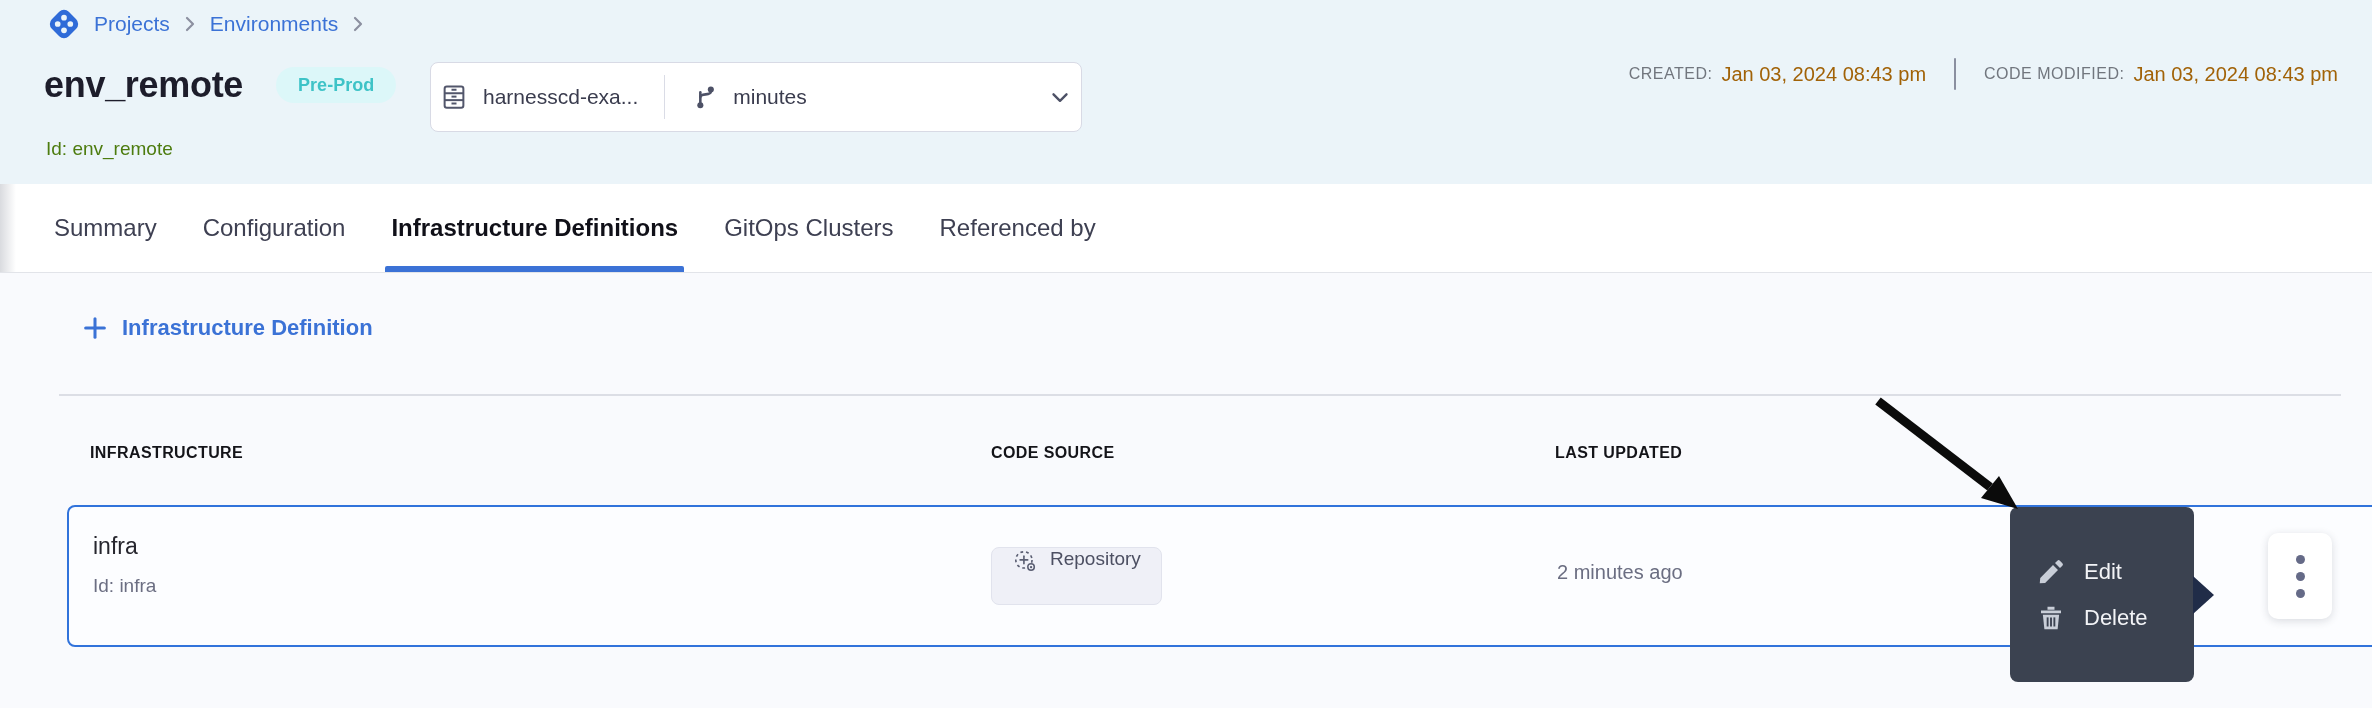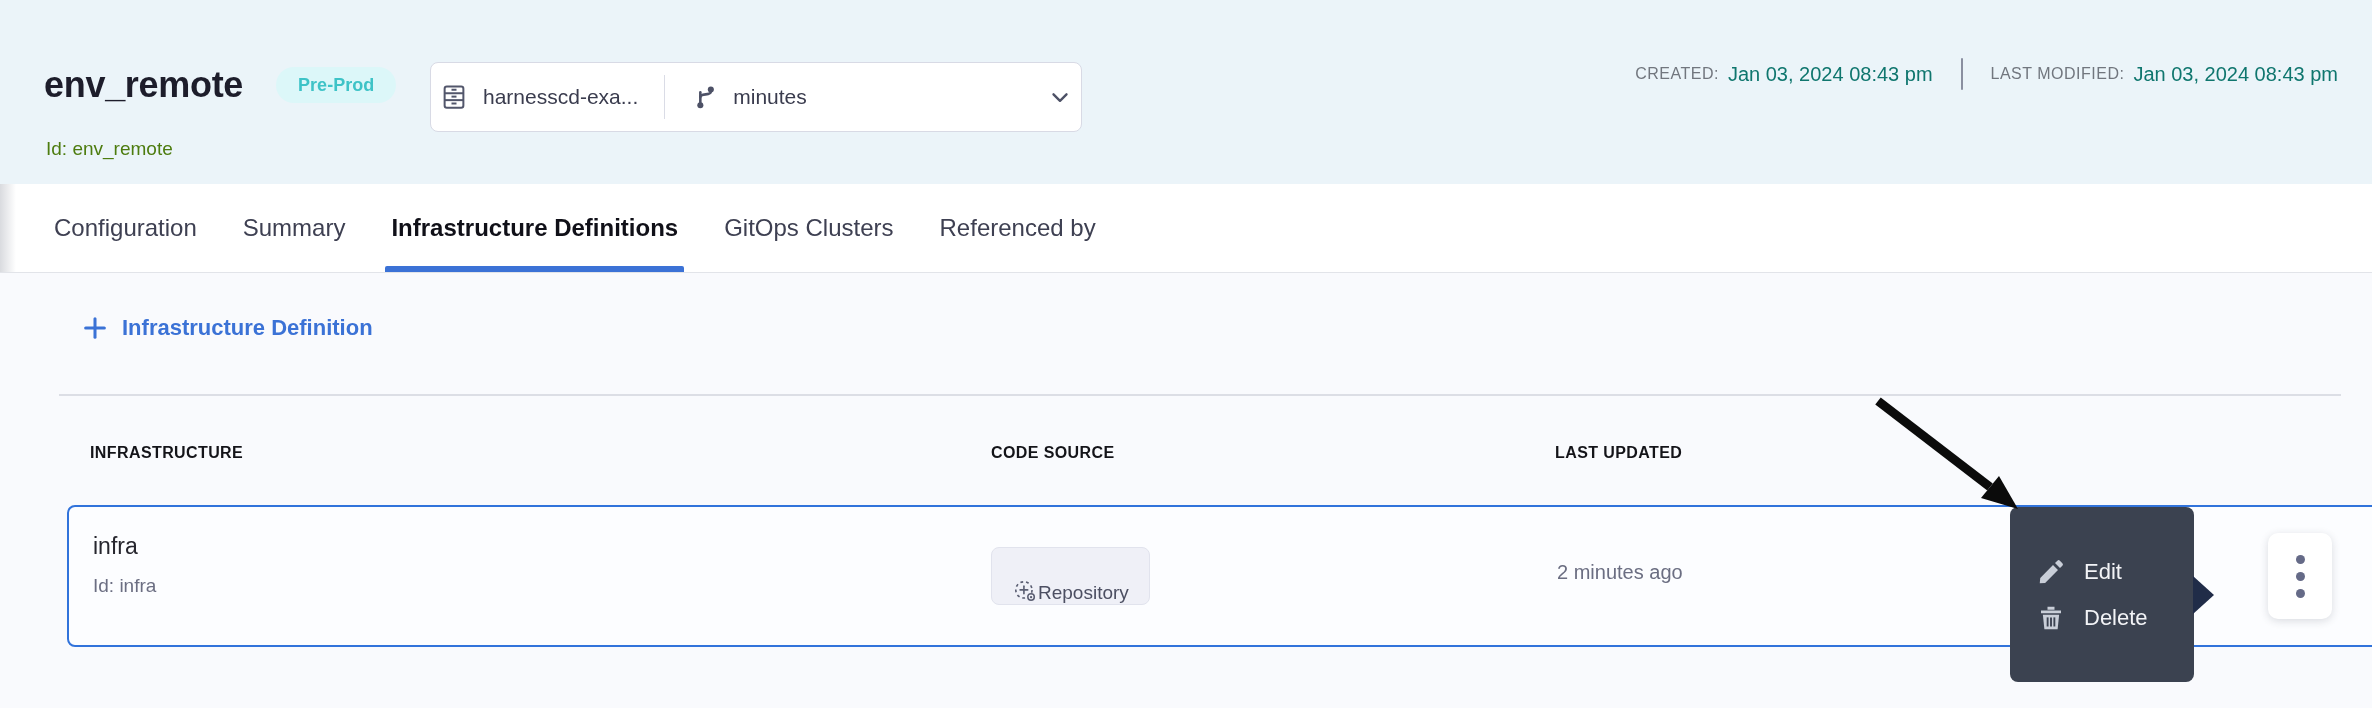--- a/index.html
+++ b/index.html
@@ -23,21 +23,21 @@
                border:1px solid #D8DAE5;border-radius:8px;display:flex;align-items:center;
                padding:0 8px;box-sizing:border-box;cursor:pointer;}
   .repo-select .seg{display:flex;align-items:center;gap:14px;font-size:21px;font-weight:500;color:#3A3C4E;}
   .repo-vsep{width:1px;height:44px;background:#DADCE6;margin:0 26px;}
   .chev-down{margin-left:auto;}
 
   .id-line{position:absolute;left:46px;top:138px;font-size:19px;color:#4d7c0f;}
 
   .meta{position:absolute;right:34px;top:58px;display:flex;align-items:center;}
   .meta-label{font-size:16px;color:#71767E;letter-spacing:.5px;font-weight:400;}
-  .meta-value{font-size:20px;color:#0f766e;font-weight:500;margin-left:9px;white-space:nowrap;}
+  .meta-value{font-size:20px;color:#a16207;font-weight:500;margin-left:9px;white-space:nowrap;}
   .meta-vsep{width:2px;height:32px;background:#8A8FA0;margin:0 28px;border-radius:1px;}
 
   
   .tabbar{position:absolute;top:184px;left:0;right:0;height:89px;background:#FFFFFF;
           border-bottom:1px solid #E2E4E9;display:flex;align-items:stretch;gap:46px;
           padding-left:54px;box-sizing:border-box;}
   .tabbar::before{content:"";position:absolute;left:0;top:0;bottom:0;width:16px;
           background:linear-gradient(90deg,rgba(120,126,140,.28),rgba(120,126,140,0));pointer-events:none;}
   .tab{position:relative;display:flex;align-items:center;font-size:24px;color:#3E4052;cursor:pointer;}
   .tab.active{font-weight:700;color:#101018;}
@@ -51,21 +51,21 @@
   .section-divider{position:absolute;left:24px;right:31px;top:120px;height:2px;background:#DCDEE5;}
 
   .th{position:absolute;top:170px;font-size:16px;font-weight:700;color:#141419;letter-spacing:.4px;}
   .th-infra{left:55px;} .th-code{left:956px;} .th-updated{left:1520px;}
 
   .row-card{position:absolute;left:32px;top:231px;width:2336px;height:142px;background:#FCFDFF;
             border:2px solid #3173DB;border-radius:8px;box-sizing:border-box;cursor:pointer;}
   .cell-name{position:absolute;left:24px;top:26px;}
   .row-name{font-size:23px;font-weight:500;color:#26262E;}
   .row-id{font-size:19px;color:#6B6E82;margin-top:15px;}
-  .code-chip{position:absolute;left:922px;top:40px;height:58px;display:flex;align-items:flex-end;
+  .code-chip{position:absolute;left:922px;top:40px;height:58px;display:flex;align-items:flex-start;gap:12px;
              padding:0 20px;background:#EFF0F7;border:1px solid #E1E3ED;border-radius:8px;
              font-size:19px;font-weight:500;color:#4C4F62;box-sizing:border-box;}
   .row-updated{position:absolute;left:1488px;top:54px;font-size:20px;color:#6B6E82;}
   .more-btn{position:absolute;left:2199px;top:26px;width:64px;height:86px;background:#FFFFFF;
             border-radius:10px;box-shadow:0 2px 8px rgba(40,41,61,.16);display:flex;flex-direction:column;
             align-items:center;justify-content:center;gap:8px;cursor:pointer;}
   .dot{width:9px;height:9px;border-radius:50%;background:#656A87;}
 
   
   .context-menu{position:absolute;left:2010px;top:507px;width:184px;height:175px;background:#3B4250;
@@ -80,20 +80,41 @@
   .annotation{position:absolute;inset:0;z-index:30;pointer-events:none;}
   svg{display:block;}
 </style>
 </head>
 <body>
 
 <div class="page">
 
   <div class="header">
 
+    <div class="breadcrumb">
+      <svg class="project-icon" viewBox="0 0 24 24">
+        <rect x="4" y="4" width="16" height="16" rx="4.5" transform="rotate(45 12 12)" fill="#2F6BD8"></rect>
+        <circle cx="12" cy="7.8" r="1.9" fill="#EBF4F9"></circle>
+          <circle cx="7.8" cy="12" r="1.9" fill="#EBF4F9"></circle>
+        <circle cx="16.2" cy="12" r="1.9" fill="#EBF4F9"></circle>
+          <circle cx="12" cy="16.2" r="1.9" fill="#EBF4F9"></circle>
+      </svg>
+      <span class="crumb-link">Projects</span>
+      <span class="crumb-sep">
+        <svg width="16" height="20" viewBox="0 0 16 20">
+            <polyline points="5,4 11,10 5,16" fill="none" stroke="#8C90A0" stroke-width="2.2" stroke-linecap="round" stroke-linejoin="round"></polyline>
+          </svg>
+      </span>
+      <span class="crumb-link">Environments</span>
+      <span class="crumb-sep">
+        <svg width="16" height="20" viewBox="0 0 16 20">
+            <polyline points="5,4 11,10 5,16" fill="none" stroke="#8C90A0" stroke-width="2.2" stroke-linecap="round" stroke-linejoin="round"></polyline>
+          </svg>
+      </span>
+    </div>
 
     <div class="title-row">
       <span class="page-title">env_remote</span>
       <span class="env-badge">Pre-Prod</span>
     </div>
 
     <div class="repo-select">
       <span class="seg">
         <svg width="30" height="30" viewBox="0 0 24 24">
           <rect x="4.5" y="3.5" width="15" height="17" rx="1.8" fill="none" stroke="#52566B" stroke-width="1.6"></rect>
@@ -121,28 +142,28 @@
           </svg>
       </span>
     </div>
 
     <div class="id-line">Id: env_remote</div>
 
     <div class="meta">
       <span class="meta-label">CREATED:</span>
       <span class="meta-value">Jan 03, 2024 08:43 pm</span>
       <span class="meta-vsep"></span>
-      <span class="meta-label">LAST MODIFIED:</span>
+      <span class="meta-label">CODE MODIFIED:</span>
       <span class="meta-value">Jan 03, 2024 08:43 pm</span>
     </div>
   </div>
 
   <div class="tabbar">
+    <div class="tab">Summary</div>
     <div class="tab">Configuration</div>
-    <div class="tab">Summary</div>
     <div class="tab active">Infrastructure Definitions</div>
     <div class="tab">GitOps Clusters</div>
     <div class="tab">Referenced by</div>
   </div>
 
   <div class="content">
 
     <div class="add-btn">
       <svg width="28" height="28" viewBox="0 0 24 24">
         <line x1="12" y1="4" x2="12" y2="20" stroke="#3B72D6" stroke-width="2.6" stroke-linecap="round"></line>

